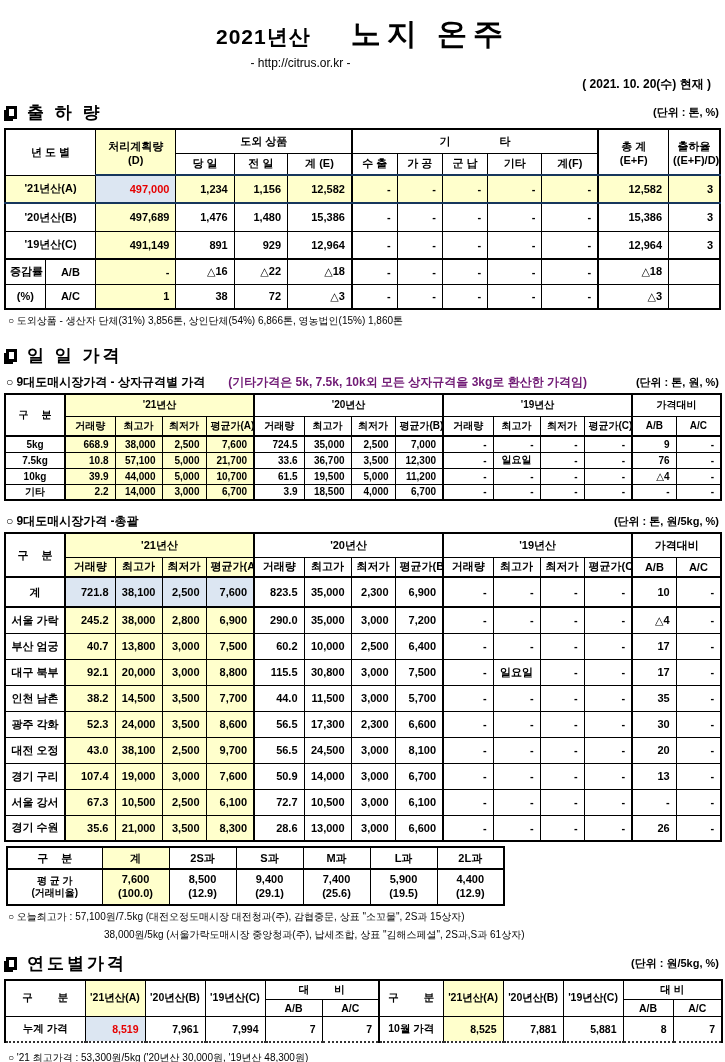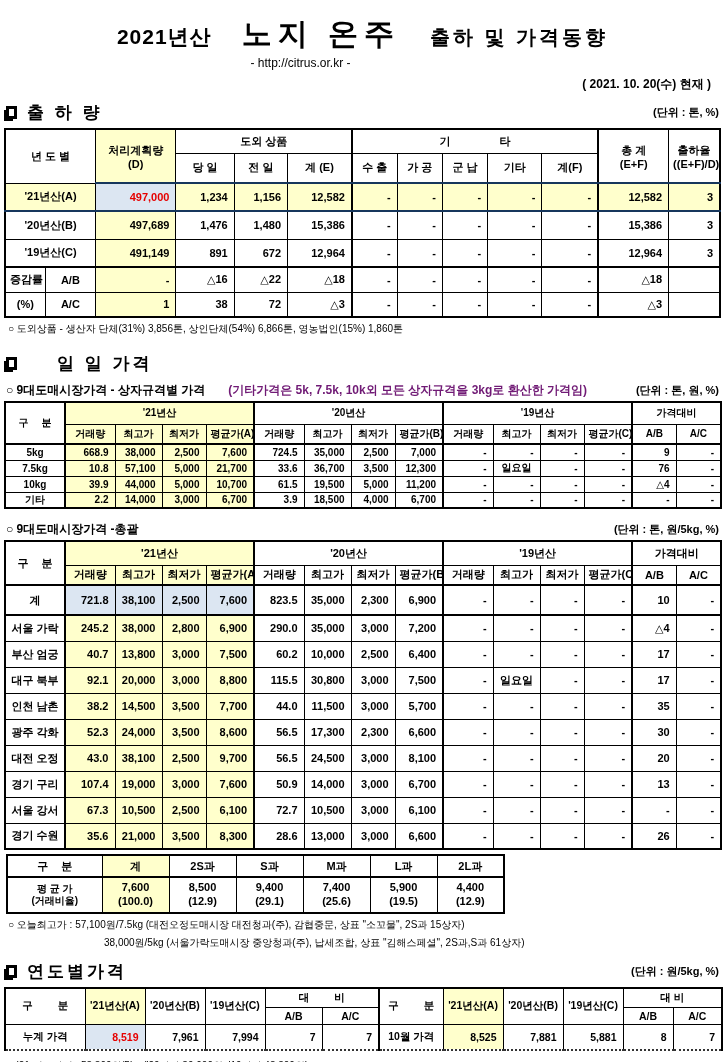--- a/index.html
+++ b/index.html
@@ -4,21 +4,21 @@
 <style>
   * { box-sizing: border-box; }
   html,body { margin:0; padding:0; }
   body {
     width:725px; height:1062px; background:#fff; color:#000;
     font-family:"Liberation Sans","DejaVu Sans",sans-serif;
   }
   .page { padding:6px 4px 0 4px; }
 
   
-  .titlebar { display:flex; justify-content:center; align-items:baseline; gap:30px; margin-top:8px; }
+  .titlebar { display:flex; justify-content:center; align-items:baseline; gap:40px; margin-top:8px; }
   .t-year { font-size:21px; font-weight:bold; letter-spacing:1px; }
   .t-main { font-size:30px; font-weight:900; letter-spacing:6px; }
   .t-sub  { font-size:20px; font-weight:bold; letter-spacing:3px; }
   .t-url  { text-align:center; font-size:12px; transform:translateX(-62px); margin-top:1px; }
   .t-asof { text-align:right; font-size:12px; font-weight:bold; padding-right:10px; margin-top:6px; }
 
   
   .sec { display:flex; align-items:center; margin:8px 2px 4px 2px; }
   .sqicon { display:inline-block; width:11px; height:13px; border:3px solid #000;
             box-shadow:-3px 3px 0 -1px #000; margin-right:10px; background:#fff; }
@@ -42,21 +42,21 @@
   .red    { color:#E60000; }
   .wsp  { word-spacing:10px; }
   .wsp2 { word-spacing:46px; }
   .wsp3 { word-spacing:22px; }
 
   .vr  { border-right:2px solid #000; }
   .hbN { border-bottom:2px solid #16365C; }
   .hbK { border-bottom:2px solid #000; }
 
   
-  .t1 tr.hd1 { height:24px; } .t1 tr.hd2 { height:30px; }
+  .t1 tr.hd1 { height:24px; } .t1 tr.hd2 { height:22px; }
   .t1 tr.d { height:28px; }   .t1 tr.ch { height:25px; }
 
   
   .t2 th, .t2 td { font-size:10px; }
   .t2 tr.hd1 { height:22px; } .t2 tr.hd2 { height:20px; }
   .t2 tr.d { height:16px; }
 
   
   .t3 tr.hd1 { height:24px; } .t3 tr.hd2 { height:20px; }
   .t3 tr.sum { height:30px; } .t3 tr.d { height:26px; }
@@ -80,21 +80,20 @@
   .note-ind { padding-left:96px; }
 </style>
 </head>
 <body>
 
 <div class="page">
 
   <div class="titlebar">
     <span class="t-year">2021년산</span>
     <span class="t-main">노지 온주</span>
-    <span class="t-sub">출하 및 가격동향</span>
   </div>
   <div class="t-url">- http://citrus.or.kr -</div>
   <div class="t-asof">( 2021. 10. 20(수) 현재 )</div>
 
   <div class="sec">
     <span class="sqicon"></span>
     <span class="sec-txt">출 하 량</span>
     <span class="sec-unit">(단위 : 톤, %)</span>
   </div>
 
@@ -158,21 +157,21 @@
       <td class="num">-</td>
       <td class="num">-</td>
       <td class="num vr">-</td>
       <td class="num">15,386</td>
       <td class="num">3</td>
     </tr>
     <tr class="d">
       <td colspan="2" class="ctr hbK">'19년산(C)</td>
       <td class="num yellow hbK">491,149</td>
       <td class="num hbK">891</td>
-      <td class="num hbK">672</td>
+      <td class="num hbK">929</td>
       <td class="num hbK vr">12,964</td>
       <td class="num hbK">-</td>
       <td class="num hbK">-</td>
       <td class="num hbK">-</td>
       <td class="num hbK">-</td>
       <td class="num hbK vr">-</td>
       <td class="num hbK">12,964</td>
       <td class="num hbK">3</td>
     </tr>
     <tr class="ch">
@@ -202,21 +201,21 @@
       <td class="num">-</td>
       <td class="num">-</td>
       <td class="num vr">-</td>
       <td class="num">△3</td>
       <td class="num"></td>
     </tr>
   </tbody>
     </table>
   <div class="note">○ 도외상품 - 생산자 단체(31%)  3,856톤,   상인단체(54%)  6,866톤,   영농법인(15%)  1,860톤</div>
 
-  <div class="sec" style="margin-top:16px;gap:30px;">
+  <div class="sec" style="margin-top:16px;">
     <span class="sqicon"></span>
     <span class="sec-txt">일 일 가격</span>
   </div>
 
   <div class="subline">
     <span>○ 9대도매시장가격 - 상자규격별 가격</span>
     <span class="hint">(기타가격은 5k, 7.5k, 10k외 모든 상자규격을 3kg로 환산한 가격임)</span>
     <span class="unit-sm">(단위 : 톤, 원, %)</span>
   </div>
 

